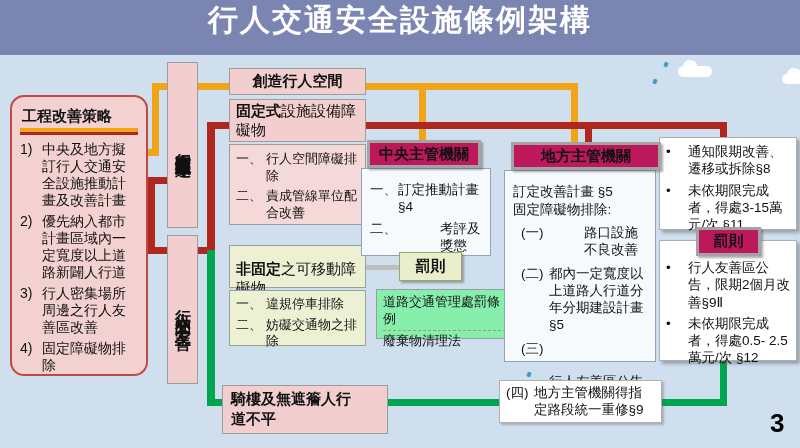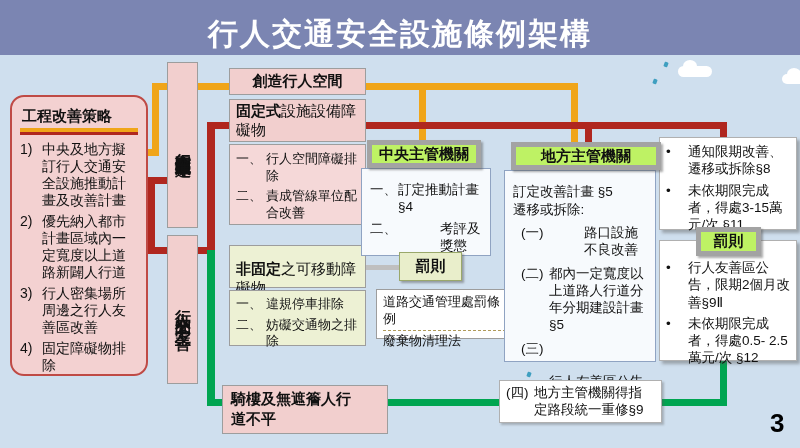--- a/index.html
+++ b/index.html
@@ -1,32 +1,32 @@
 <!DOCTYPE html>
 <html><head>
 <meta charset="utf-8">
 <style>
   html,body{margin:0;padding:0;}
   body{font-family:"Liberation Sans","DejaVu Sans",sans-serif;}
   #slide{position:relative;width:800px;height:448px;background:#cfdfee;overflow:hidden;color:#111;}
   
-  #hdr{position:absolute;left:0;top:0;width:800px;height:55px;background:#7b85b2;display:flex;align-items:flex-end;justify-content:center;}
+  #hdr{position:absolute;left:0;top:0;width:800px;height:55px;background:#7b85b2;display:flex;align-items:flex-start;justify-content:center;}
   #hdr .t{color:#fff;font-size:30px;font-weight:bold;letter-spacing:2px;}
   
   .seg{position:absolute;z-index:1;}
   .yellow{background:#f0a519;}
   .red{background:#b0271f;}
   .green{background:#00a551;}
   .grayline{background:#bfbfbf;}
   
   .bx{position:absolute;z-index:2;box-sizing:border-box;}
   .pink{background:#f2cfce;border:1px solid #9d9d9d;}
   .lgreen{background:#edf1d4;border:1px solid #9d9d9d;}
   .whitebox{background:#ffffff;border:1px solid #b0b0b0;box-shadow:3px 3px 3px rgba(90,90,90,.45);}
-  .label{background:#bef264;border:5px solid #a3a3a3;box-shadow:2px 2px 2px rgba(90,90,90,.5);
+  .label{background:#be185d;border:3px solid #a3a3a3;box-shadow:2px 2px 2px rgba(90,90,90,.5);
          display:flex;align-items:center;justify-content:center;font-weight:bold;font-size:15px;z-index:3;}
   .bluebrd{background:#f7fafd;border:1.5px solid #8fa3c2;}
   .vtext{writing-mode:vertical-rl;text-orientation:upright;font-weight:bold;font-size:16px;
          display:flex;align-items:center;justify-content:center;letter-spacing:1px;}
   .ctr{display:flex;align-items:center;justify-content:center;text-align:center;}
   .bold{font-weight:bold;}
   .hitem{display:flex;line-height:1.28;}
   .hitem .num{flex:0 0 30px;}
   .hitem .num.n22{flex:0 0 22px;}
   .hitem .num.n28{flex:0 0 28px;}
@@ -145,21 +145,21 @@
       </div>
   </div>
 
   <div class="bx pink bold" style="left:222px;top:385px;width:166px;height:49px;padding:3px 26px 3px 8px;font-size:15px;line-height:1.35;">
     <span>騎樓及無遮簷人行道不平</span>
   </div>
 
   <div class="bx label" style="left:399px;top:252px;width:63px;height:29px;background:#e9eecb;border:1px solid #9aa86b;">
     <span>罰則</span>
   </div>
-  <div class="bx lgreen small13" style="left:376px;top:289px;width:142px;height:50px;padding:4px 6px;background:#ffffff;">
+  <div class="bx lgreen small13" style="left:376px;top:289px;width:142px;height:50px;padding:4px 6px;background:#86efac;">
     <div>道路交通管理處罰條例</div>
     <div class="dashsep"></div>
     <div>廢棄物清理法</div>
   </div>
 
   <div class="bx bluebrd small13" style="left:361px;top:168px;width:130px;height:88px;padding:12px 8px 6px 8px;font-size:13.5px;">
     <div class="hitem mb4">
       <span class="num n28">一、</span>
       <span class="htext" style="max-width:88px;">訂定推動計畫§4</span>
       </div>
@@ -167,21 +167,21 @@
       <span class="num n28">二、</span>
       <span class="htext" style="max-width:88px;margin-left:42px;">考評及獎懲§10</span>
       </div>
   </div>
   <div class="bx label" style="left:367px;top:140px;width:114px;height:28px;">
     <span>中央主管機關</span>
   </div>
 
   <div class="bx bluebrd" style="left:504px;top:170px;width:152px;height:192px;padding:12px 8px 4px 8px;font-size:13.5px;line-height:1.3;">
     <div>訂定改善計畫 §5</div>
-    <div class="mb6">遷移或拆除:</div>
+    <div class="mb6">固定障礙物排除:</div>
     <div class="hitem mb6" style="margin-left:8px;">
       <span class="num n28">(一)</span>
       <span class="htext" style="max-width:100px;margin-left:35px;">路口設施不良改善</span>
       </div>
     <div class="hitem mb6" style="margin-left:8px;">
       <span class="num n28">(二)</span>
       <span class="htext" style="max-width:96px;">都內一定寬度以上道路人行道分年分期建設計畫§5</span>
       </div>
     <div class="hitem" style="margin-left:8px;">
       <span class="num n28">(三)</span>

